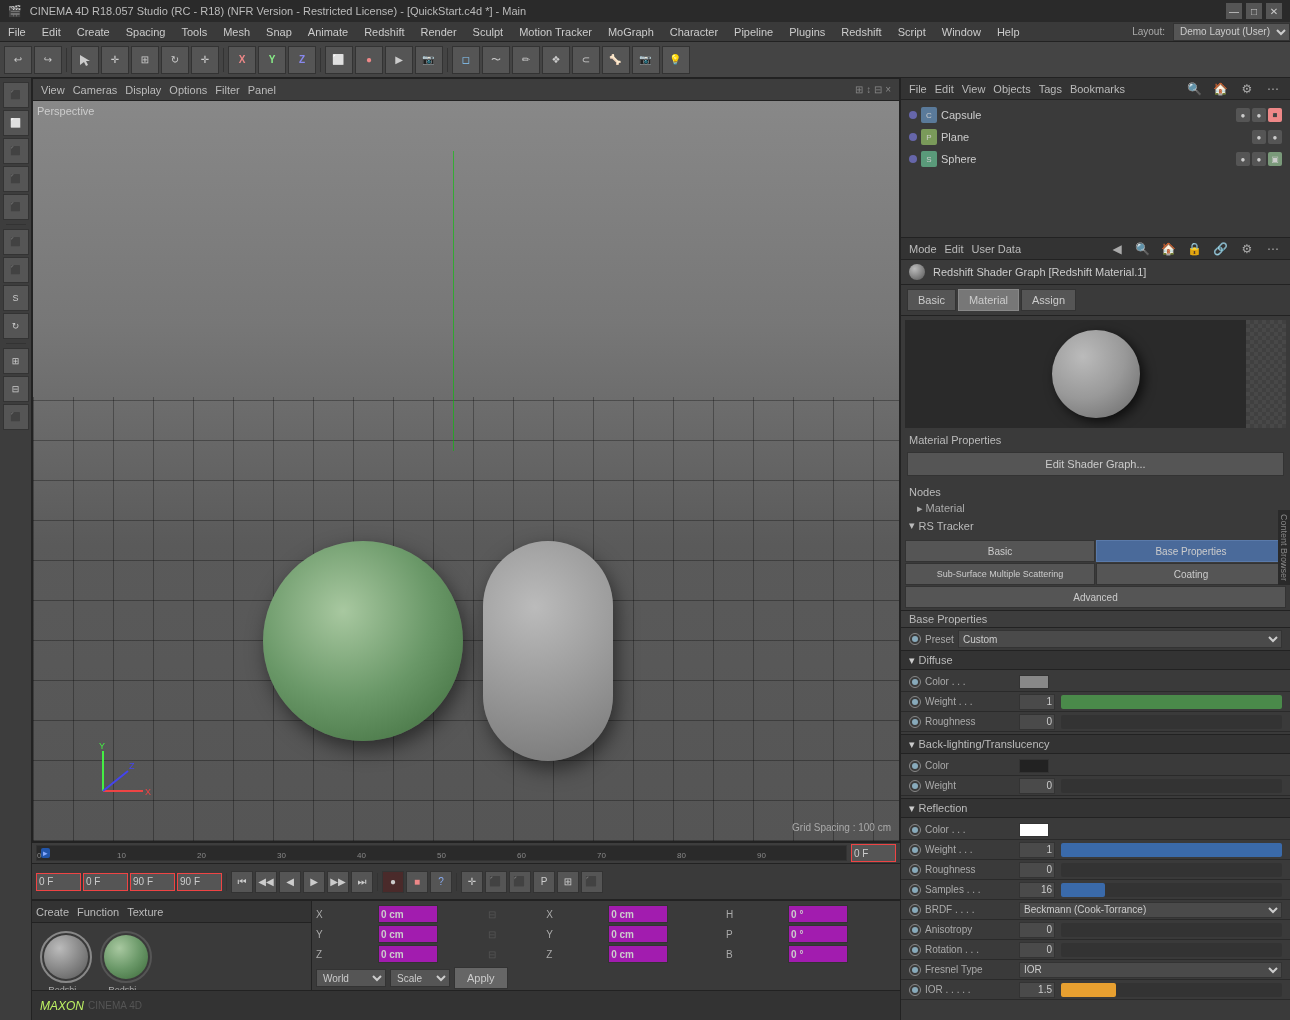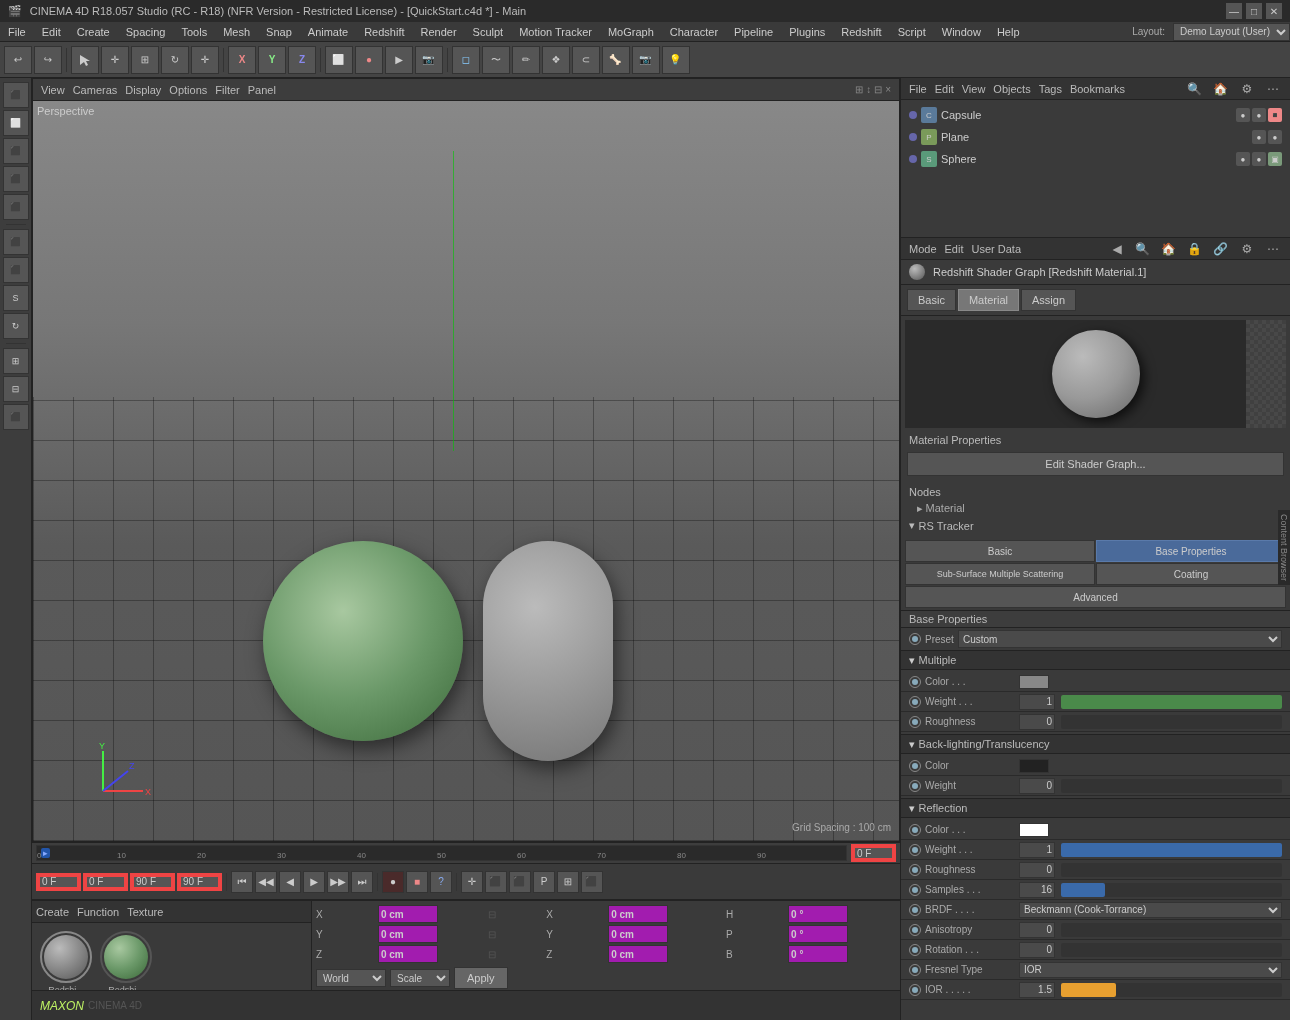--- a/index.html
+++ b/index.html
@@ -39,21 +39,21 @@
     
     .scene-bg { width: 100%; height: 100%; background: linear-gradient(to bottom, #888 0%, #777 30%, #5a5a5a 60%, #555 100%); position: relative; }
     .grid-overlay { position: absolute; bottom: 0; left: 0; width: 100%; height: 60%; background-image: repeating-linear-gradient(0deg, rgba(0,0,0,0.3) 0px, rgba(0,0,0,0.3) 1px, transparent 1px, transparent 40px), repeating-linear-gradient(90deg, rgba(0,0,0,0.3) 0px, rgba(0,0,0,0.3) 1px, transparent 1px, transparent 40px); }
     .sphere-green { position: absolute; bottom: 100px; left: 230px; width: 200px; height: 200px; border-radius: 50%; background: radial-gradient(circle at 40% 35%, #a8c8a0, #6a9868, #3a6838); box-shadow: 4px 8px 20px rgba(0,0,0,0.5); }
     .capsule-gray { position: absolute; bottom: 80px; left: 450px; width: 130px; height: 220px; border-radius: 65px; background: radial-gradient(circle at 40% 30%, #bbb, #999, #777); box-shadow: 4px 8px 20px rgba(0,0,0,0.5); }
     .axis-line-v { position: absolute; left: 420px; top: 50px; width: 1px; height: 300px; background: rgba(0,200,0,0.6); }
     .axis-cross { position: absolute; bottom: 40px; left: 60px; }
     .viewport-info { position: absolute; bottom: 8px; right: 8px; color: #aaa; font-size: 10px; }
     .perspective-label { position: absolute; top: 4px; left: 4px; color: #ccc; font-size: 11px; }
     .tl-btn { height: 22px; min-width: 22px; background: #555; border: 1px solid #333; display: flex; align-items: center; justify-content: center; cursor: pointer; color: #ccc; font-size: 10px; }
-    .tl-input { height: 18px; width: 45px; background: #555; border: 4px solid #ef4444; color: #ccc; font-size: 10px; padding: 0 2px; }
+    .tl-input { height: 18px; width: 45px; background: #555; border: 1px solid #ef4444; color: #ccc; font-size: 10px; padding: 0 2px; }
     .tl-sep { width: 1px; height: 18px; background: #333; margin: 0 2px; }
     .mat-toolbar { height: 22px; background: #333; display: flex; align-items: center; padding: 0 4px; gap: 8px; border-bottom: 1px solid #222; }
     .mat-area { display: flex; align-items: center; padding: 8px; gap: 4px; }
     .mat-thumb { width: 52px; height: 52px; border-radius: 26px; display: flex; align-items: center; justify-content: center; border: 2px solid #555; cursor: pointer; }
     .mat-thumb.selected { border-color: #888; }
     .mat-label { font-size: 9px; color: #aaa; text-align: center; margin-top: 2px; }
     .coord-input { height: 18px; width: 60px; background: #a21caf; border: 1px solid #333; color: #ccc; font-size: 10px; padding: 0 2px; font-weight: bold; }
     .coord-dropdown { height: 18px; background: #555; border: 1px solid #333; color: #ccc; font-size: 10px; padding: 0 2px; }
     .coord-apply-btn { height: 22px; padding: 0 12px; background: #666; border: 1px solid #333; color: #ccc; cursor: pointer; font-size: 11px; }
 
@@ -498,21 +498,21 @@
         <div class="prop-radio on"></div>
         <span class="preset-label">Preset</span>
         <select class="preset-dropdown">
           <option>Custom</option>
         </select>
       </div>
 
       
       <div class="prop-group-header">
         <span>▾</span>
-        <span class="prop-group-title">Multiple</span>
+        <span class="prop-group-title">Diffuse</span>
       </div>
       <div class="prop-section">
         <div class="prop-row">
           <div class="prop-radio on"></div>
           <span class="prop-label">Color . . .</span>
           <div class="prop-color" style="background:#888888;"></div>
           <div style="flex:1"></div>
         </div>
         <div class="prop-row">
           <div class="prop-radio on"></div>

